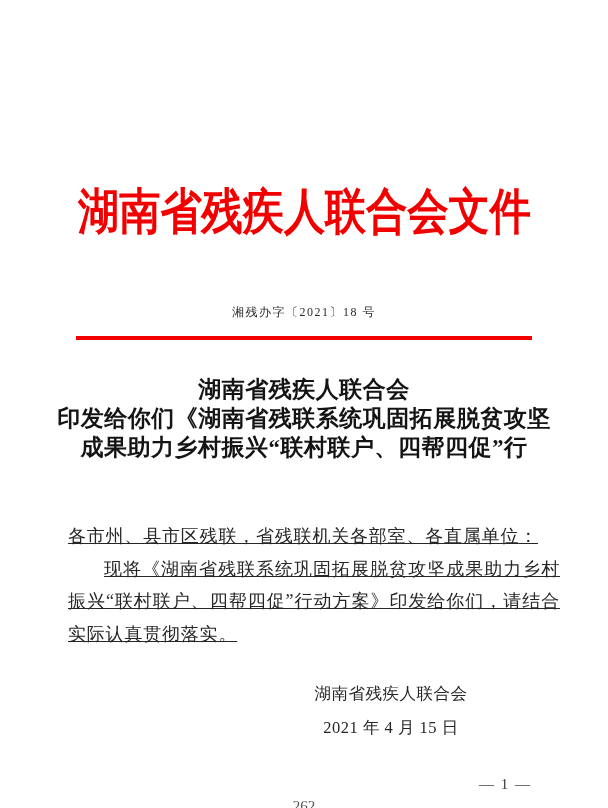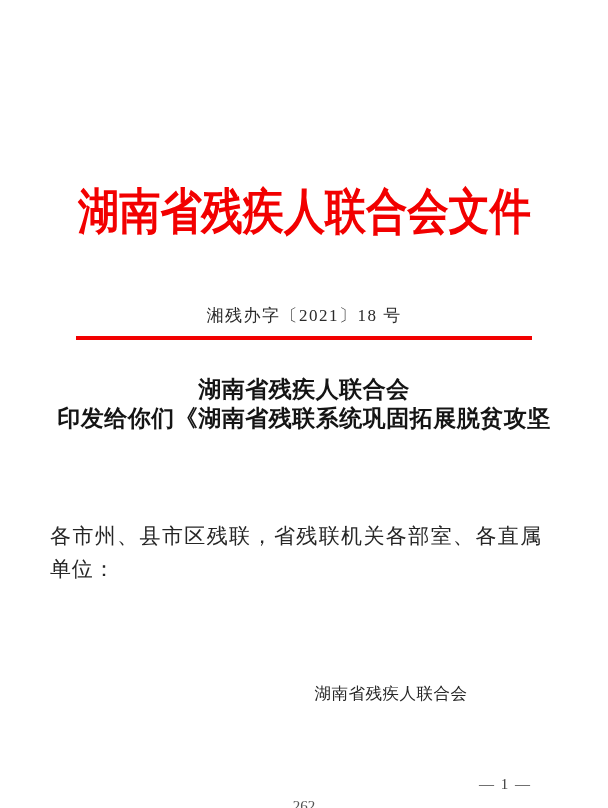--- a/index.html
+++ b/index.html
@@ -25,21 +25,21 @@
     font-weight: bold;
     color: var(--accent);
     transform: scaleX(0.84);
     transform-origin: center;
     white-space: nowrap;
   }
   .doc-number {
     position: absolute;
     top: 304px; left: 0; width: 100%;
     text-align: center;
-    font-size: 17px;
+    font-size: 12px;
     letter-spacing: 1.5px;
     color: #2b2b2b;
   }
   .red-line {
     position: absolute;
     top: 336px; left: 76px;
     width: 456px; height: 4px;
     background: var(--accent);
   }
   .notice-title {
@@ -48,26 +48,27 @@
     text-align: center;
     font-weight: bold;
     font-size: 23px;
     line-height: 29px;
     letter-spacing: 0.5px;
     color: #141414;
   }
   .t-line { white-space: nowrap; }
   .body-block {
     position: absolute;
-    top: 520px; left: 50px; width: 492px;
-    font-size: 21px;
+    top: 520px; left: 68px; width: 492px;
+    font-size: 18px;
     line-height: 32.5px;
     letter-spacing: 0.8px;
     text-align: justify;
     color: #262626;
+    text-decoration: underline;
   }
   .body-block p { margin: 0; }
   .para { text-indent: 2em; }
   .signature-block {
     position: absolute;
     top: 677px; left: 314px; width: 154px;
     text-align: center;
     font-size: 16.5px;
     line-height: 34px;
     letter-spacing: 0.5px;
@@ -98,27 +99,30 @@
     <span class="red-head-inner">湖南省残疾人联合会文件</span>
   </div>
 
   <div class="doc-number">湘残办字〔2021〕18 号</div>
 
   <div class="red-line"></div>
 
   <div class="notice-title">
     <div class="t-line">湖南省残疾人联合会</div>
     <div class="t-line">印发给你们《湖南省残联系统巩固拓展脱贫攻坚</div>
+    <div class="t-line">成果助力乡村振兴“联村联户、四帮四促”行</div>
   </div>
 
   <div class="body-block">
     <p class="salutation">各市州、县市区残联，省残联机关各部室、各直属单位：</p>
+    <p class="para">现将《湖南省残联系统巩固拓展脱贫攻坚成果助力乡村振兴“联村联户、四帮四促”行动方案》印发给你们，请结合实际认真贯彻落实。</p>
   </div>
 
   <div class="signature-block">
     <div>湖南省残疾人联合会</div>
+    <div>2021 年 4 月 15 日</div>
   </div>
 
   <div class="page-number">— 1 —</div>
 
   <div class="cutoff-marker">262</div>
 
 </div>
 
 </body></html>

